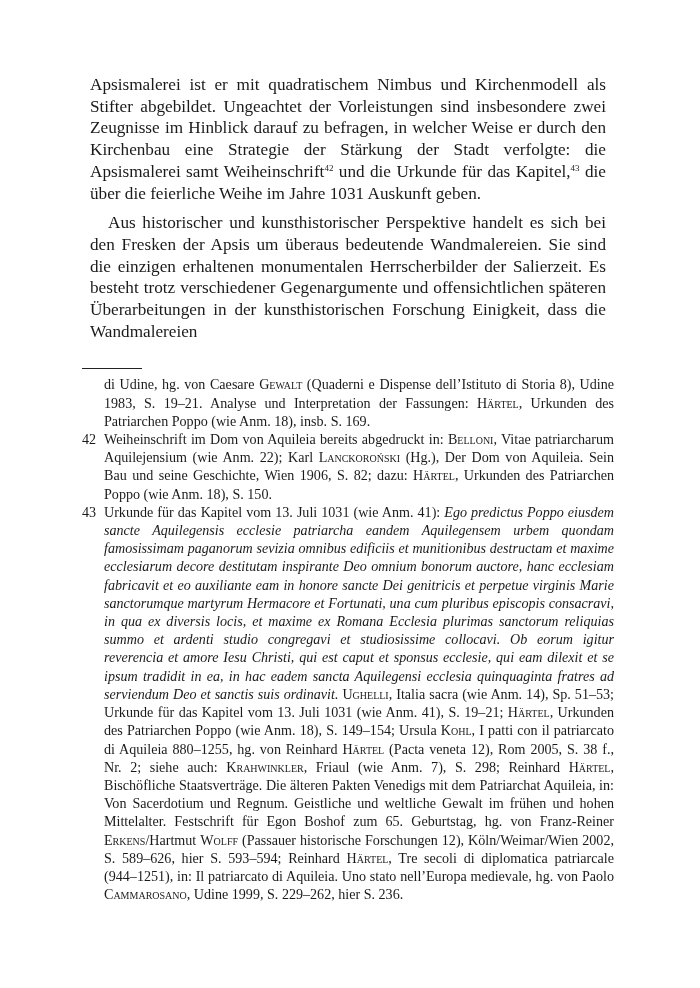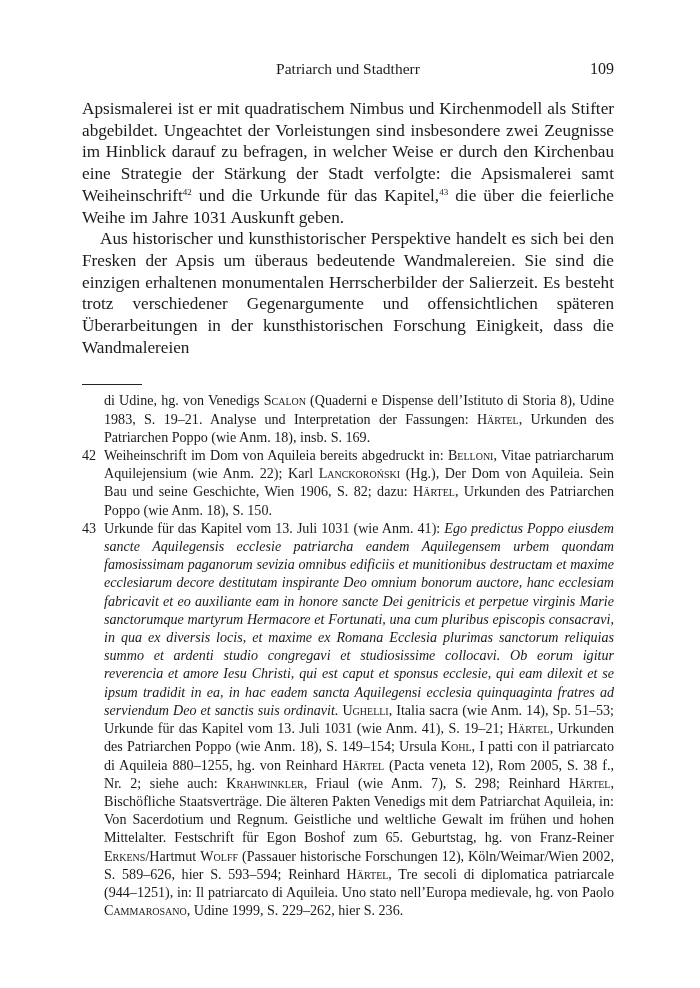--- a/index.html
+++ b/index.html
@@ -14,49 +14,45 @@
     font-family: "Liberation Serif", serif; font-size: 15.5px;
   }
   .running-title { position: absolute; left: 0; right: 0; text-align: center; top: 2px; }
   .page-number { position: absolute; right: 0; top: 2px; font-size: 16px; }
   .body-text {
     margin-top: 16px;
     font-family: "Liberation Serif", serif;
     font-size: 17.2px; line-height: 21.7px;
     text-align: justify; hyphens: manual;
   }
-  .body-text p { margin: 0; }
+  .body-text p { margin: 8px; }
   .body-text p.indent { text-indent: 18px; }
   sup.fnref { font-size: 9px; vertical-align: 6px; line-height: 0; }
   .fn-rule { width: 60px; border-top: 1px solid #222; margin-top: 26px; margin-bottom: 6px; }
   .footnotes {
     font-family: "Liberation Serif", serif;
     font-size: 14.1px; line-height: 18.2px; text-align: justify;
   }
   .fn { position: relative; padding-left: 22px; margin: 0; }
   .fn-num { position: absolute; left: 0; top: 0; }
   .sc { font-variant: small-caps; }
   i { font-style: italic; margin-top: 8px; }
 </style>
 </head>
 <body>
 
 <div class="page">
-  <div class="running-head">
-    <span class="running-title">Patriarch und Stadtherr</span>
-    <span class="page-number">109</span>
-  </div>
 
   <div class="body-text">
     <p><span>Apsismalerei ist er mit quadratischem Nimbus und Kirchenmodell als Stifter abgebildet. Ungeachtet der Vorleistungen sind insbesondere zwei Zeugnisse im Hinblick darauf zu befragen, in welcher Weise er durch den Kirchenbau eine Strategie der Stärkung der Stadt verfolgte: die Apsismalerei samt Weihe­inschrift</span><sup class="fnref">42</sup><span> und die Urkunde für das Kapitel,</span><sup class="fnref">43</sup><span> die über die feierliche Weihe im Jahre 1031 Auskunft geben.</span></p>
     <p class="indent">Aus historischer und kunsthistorischer Perspektive handelt es sich bei den Fresken der Apsis um überaus bedeutende Wandmalereien. Sie sind die einzigen erhaltenen monumentalen Herrscherbilder der Salierzeit. Es besteht trotz verschiedener Gegenargumente und offensichtlichen späteren Überarbei­tungen in der kunsthistorischen Forschung Einigkeit, dass die Wandmalereien</p>
   </div>
 
   <div class="fn-rule"></div>
 
   <div class="footnotes">
-    <p class="fn"><span>di Udine, hg. von Venedigs </span><span class="sc">Scalon</span><span> (Quaderni e Dispense dell’Istituto di Storia 8), Udine 1983, S. 19–21. Analyse und Interpretation der Fassungen: </span><span class="sc">Härtel</span><span>, Urkun­den des Patriarchen Poppo (wie Anm. 18), insb. S. 169.</span></p>
+    <p class="fn"><span>di Udine, hg. von Caesare </span><span class="sc">Gewalt</span><span> (Quaderni e Dispense dell’Istituto di Storia 8), Udine 1983, S. 19–21. Analyse und Interpretation der Fassungen: </span><span class="sc">Härtel</span><span>, Urkun­den des Patriarchen Poppo (wie Anm. 18), insb. S. 169.</span></p>
 
     <p class="fn"><span class="fn-num">42</span><span>Weiheinschrift im Dom von Aquileia bereits abgedruckt in: </span><span class="sc">Belloni</span><span>, Vitae patri­archarum Aquilejensium (wie Anm. 22); Karl </span><span class="sc">Lanckoroński</span><span> (Hg.), Der Dom von Aquileia. Sein Bau und seine Geschichte, Wien 1906, S. 82; dazu: </span><span class="sc">Härtel</span><span>, Urkun­den des Patriarchen Poppo (wie Anm. 18), S. 150.</span></p>
 
     <p class="fn"><span class="fn-num">43</span><span>Urkunde für das Kapitel vom 13. Juli 1031 (wie Anm. 41): </span><i>Ego predictus Poppo eius­dem sancte Aquilegensis ecclesie patriarcha eandem Aquilegensem urbem quondam famosissimam paganorum sevizia omnibus edificiis et munitionibus destructam et maxime ecclesiarum decore destitutam inspirante Deo omnium bonorum aucto­re, hanc ecclesiam fabricavit et eo auxiliante eam in honore sancte Dei genitricis et perpetue virginis Marie sanctorumque martyrum Hermacore et Fortunati, una cum pluribus episcopis consacravi, in qua ex diversis locis, et maxime ex Romana Ecclesia plurimas sanctorum reliquias summo et ardenti studio congregavi et stu­diosissime collocavi. Ob eorum igitur reverencia et amore Iesu Christi, qui est caput et sponsus ecclesie, qui eam dilexit et se ipsum tradidit in ea, in hac eadem sancta Aquilegensi ecclesia quinquaginta fratres ad serviendum Deo et sanctis suis ordina­vit.</i><span> </span><span class="sc">Ughelli</span><span>, Italia sacra (wie Anm. 14), Sp. 51–53; Urkunde für das Kapitel vom 13. Juli 1031 (wie Anm. 41), S. 19–21; </span><span class="sc">Härtel</span><span>, Urkunden des Patriarchen Poppo (wie Anm. 18), S. 149–154; Ursula </span><span class="sc">Kohl</span><span>, I patti con il patriarcato di Aquileia 880–1255, hg. von Reinhard </span><span class="sc">Härtel</span><span> (Pacta veneta 12), Rom 2005, S. 38 f., Nr. 2; siehe auch: </span><span class="sc">Krahwinkler</span><span>, Friaul (wie Anm. 7), S. 298; Reinhard </span><span class="sc">Härtel</span><span>, Bischöfliche Staatsverträge. Die älteren Pakten Venedigs mit dem Patriarchat Aquileia, in: Von Sacerdotium und Regnum. Geistliche und weltliche Gewalt im frühen und hohen Mittelalter. Festschrift für Egon Boshof zum 65. Geburtstag, hg. von Franz-Reiner </span><span class="sc">Erkens</span><span>/Hartmut </span><span class="sc">Wolff</span><span> (Passauer historische Forschungen 12), Köln/Weimar/Wien 2002, S. 589–626, hier S. 593–594; Reinhard </span><span class="sc">Härtel</span><span>, Tre secoli di diplomatica patriarcale (944–1251), in: Il patriarcato di Aquileia. Uno stato nell’Europa medie­vale, hg. von Paolo </span><span class="sc">Cammarosano</span><span>, Udine 1999, S. 229–262, hier S. 236.</span></p>
   </div>
 </div>
 
 </body></html>

